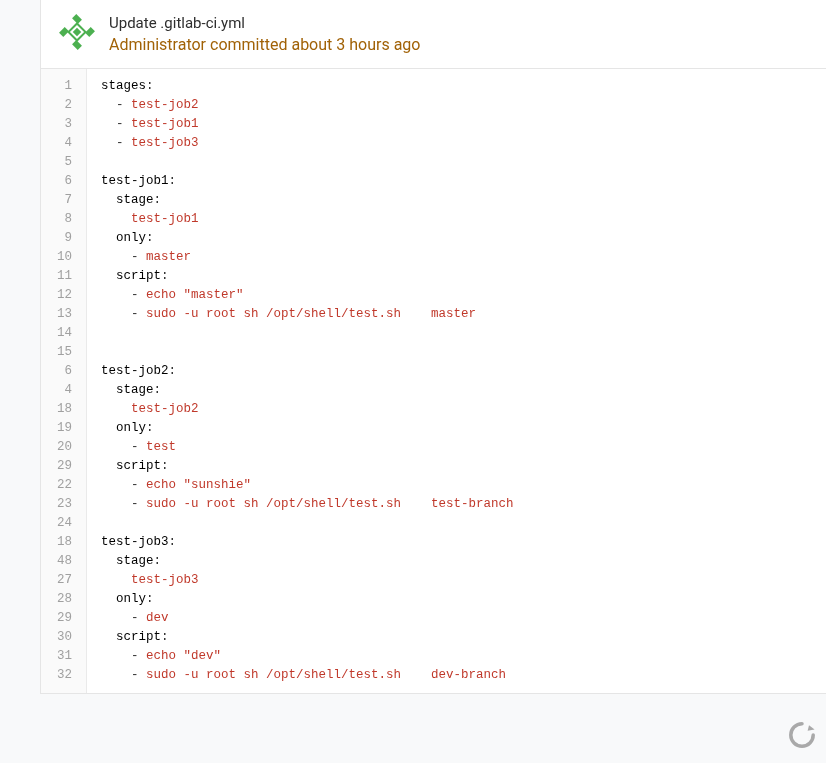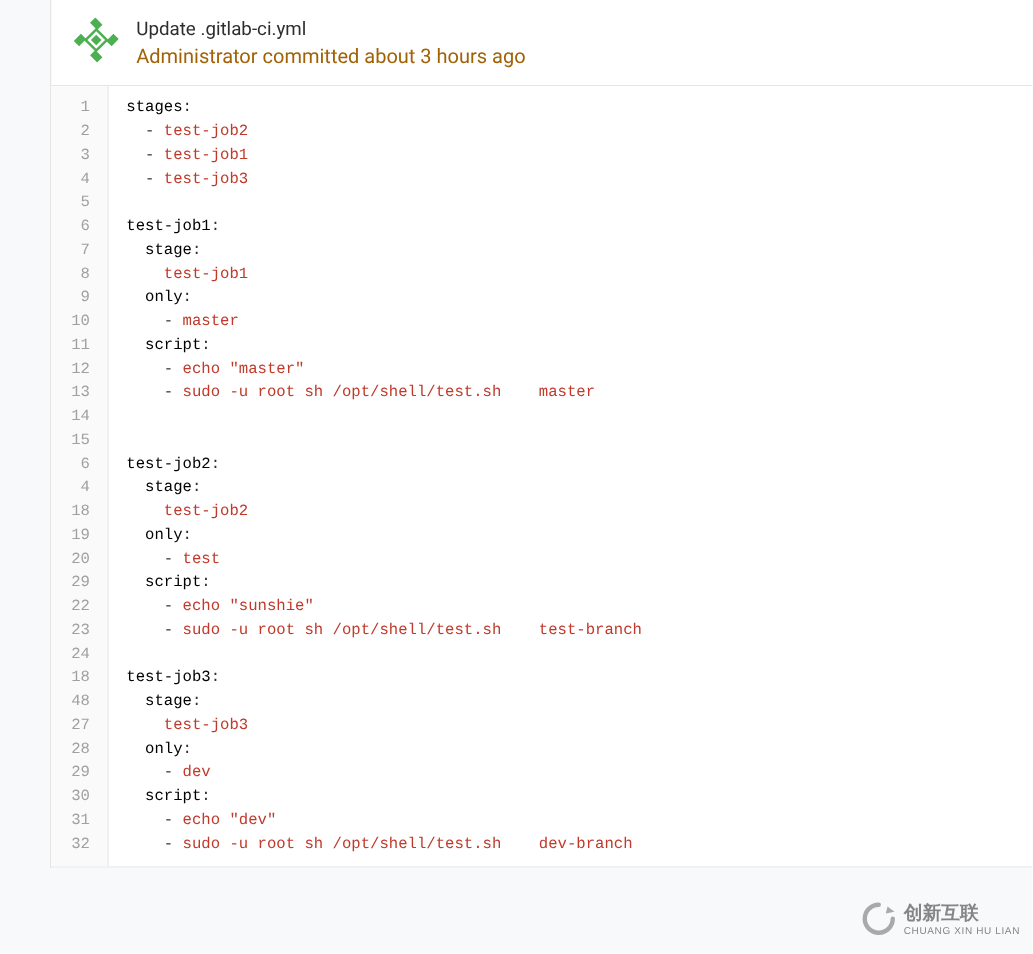--- a/index.html
+++ b/index.html
@@ -163,17 +163,13 @@
       </div>
     <div class="code" id="code"><div class="code-line"><span class="tok-key">stages</span><span>:</span></div><div class="code-line"><span>  - </span><span class="tok-str">test-job2</span></div><div class="code-line"><span>  - </span><span class="tok-str">test-job1</span></div><div class="code-line"><span>  - </span><span class="tok-str">test-job3</span></div><div class="code-line">&nbsp;</div><div class="code-line"><span class="tok-key">test-job1</span><span>:</span></div><div class="code-line"><span>  </span><span class="tok-key">stage</span><span>:</span></div><div class="code-line"><span>    </span><span class="tok-str">test-job1</span></div><div class="code-line"><span>  </span><span class="tok-key">only</span><span>:</span></div><div class="code-line"><span>    - </span><span class="tok-str">master</span></div><div class="code-line"><span>  </span><span class="tok-key">script</span><span>:</span></div><div class="code-line"><span>    - </span><span class="tok-str">echo "master"</span></div><div class="code-line"><span>    - </span><span class="tok-str">sudo -u root sh /opt/shell/test.sh    master</span></div><div class="code-line">&nbsp;</div><div class="code-line">&nbsp;</div><div class="code-line"><span class="tok-key">test-job2</span><span>:</span></div><div class="code-line"><span>  </span><span class="tok-key">stage</span><span>:</span></div><div class="code-line"><span>    </span><span class="tok-str">test-job2</span></div><div class="code-line"><span>  </span><span class="tok-key">only</span><span>:</span></div><div class="code-line"><span>    - </span><span class="tok-str">test</span></div><div class="code-line"><span>  </span><span class="tok-key">script</span><span>:</span></div><div class="code-line"><span>    - </span><span class="tok-str">echo "sunshie"</span></div><div class="code-line"><span>    - </span><span class="tok-str">sudo -u root sh /opt/shell/test.sh    test-branch</span></div><div class="code-line">&nbsp;</div><div class="code-line"><span class="tok-key">test-job3</span><span>:</span></div><div class="code-line"><span>  </span><span class="tok-key">stage</span><span>:</span></div><div class="code-line"><span>    </span><span class="tok-str">test-job3</span></div><div class="code-line"><span>  </span><span class="tok-key">only</span><span>:</span></div><div class="code-line"><span>    - </span><span class="tok-str">dev</span></div><div class="code-line"><span>  </span><span class="tok-key">script</span><span>:</span></div><div class="code-line"><span>    - </span><span class="tok-str">echo "dev"</span></div><div class="code-line"><span>    - </span><span class="tok-str">sudo -u root sh /opt/shell/test.sh    dev-branch</span></div></div>
   </div>
 </div>
 
 <div class="watermark">
   <svg width="28" height="28" viewBox="0 0 40 40">
     <path d="M20 4 A16 16 0 1 0 36 20" fill="none" stroke="#888" stroke-width="5" stroke-linecap="round"></path>
     <polygon points="30,6 38,12 28,14" fill="#888"></polygon>
   </svg>
-  <div>
-    <div style="font-weight:600">创新互联</div>
-    <div style="font-size:8px;letter-spacing:0.5px">CHUANG XIN HU LIAN</div>
-  </div>
 </div>
 
 </body></html>

